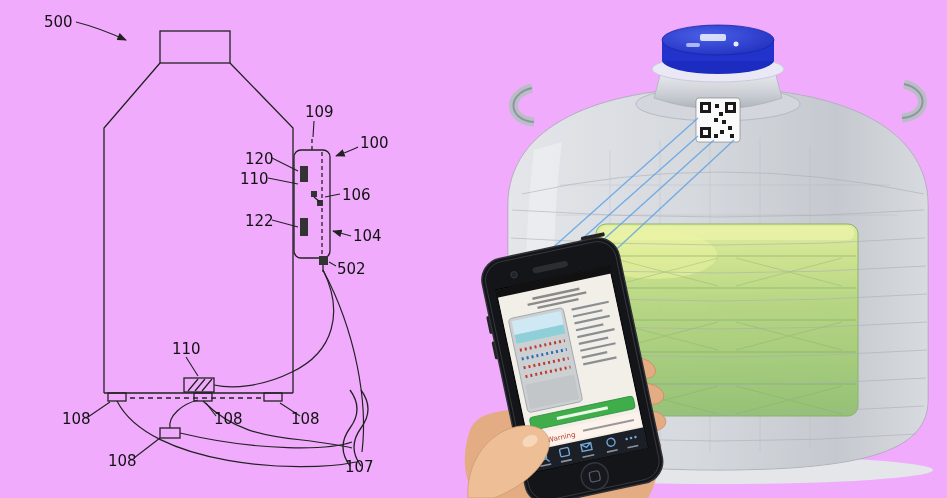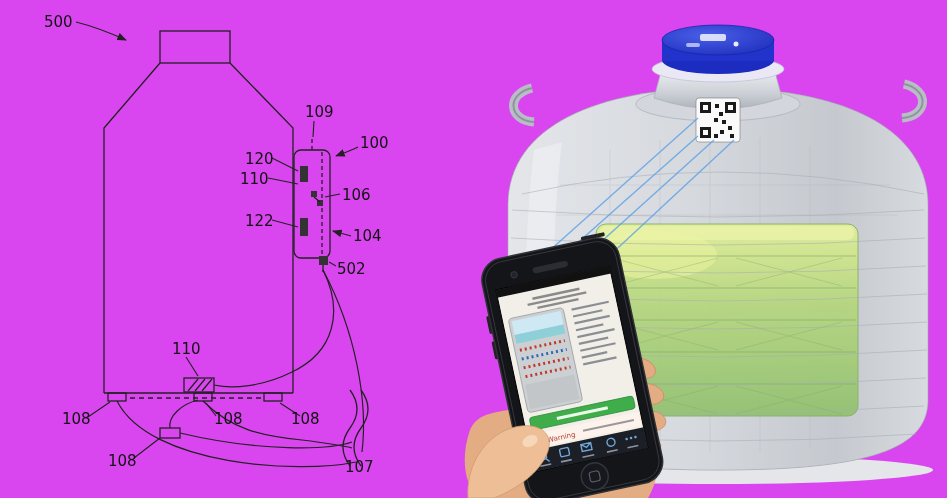--- a/index.html
+++ b/index.html
@@ -1,16 +1,16 @@
 <!DOCTYPE html>
 <html><head>
 <meta charset="utf-8">
 <style>
   html,body{margin:0;padding:0;background:#ffffff;}
-  .stage{position:relative;width:947px;height:498px;background:#d946ef;overflow:hidden;
+  .stage{position:relative;width:947px;height:498px;background:#f0abfc;overflow:hidden;
          font-family:"DejaVu Sans", sans-serif;}
   svg{position:absolute;left:0;top:0;}
   svg text{font-family:"DejaVu Sans", sans-serif;}
   .reflabel{font-size:15px;fill:#111;}
 </style>
 </head>
 <body>
 
 <div class="stage">
 <svg width="947" height="498" viewBox="0 0 947 498">

